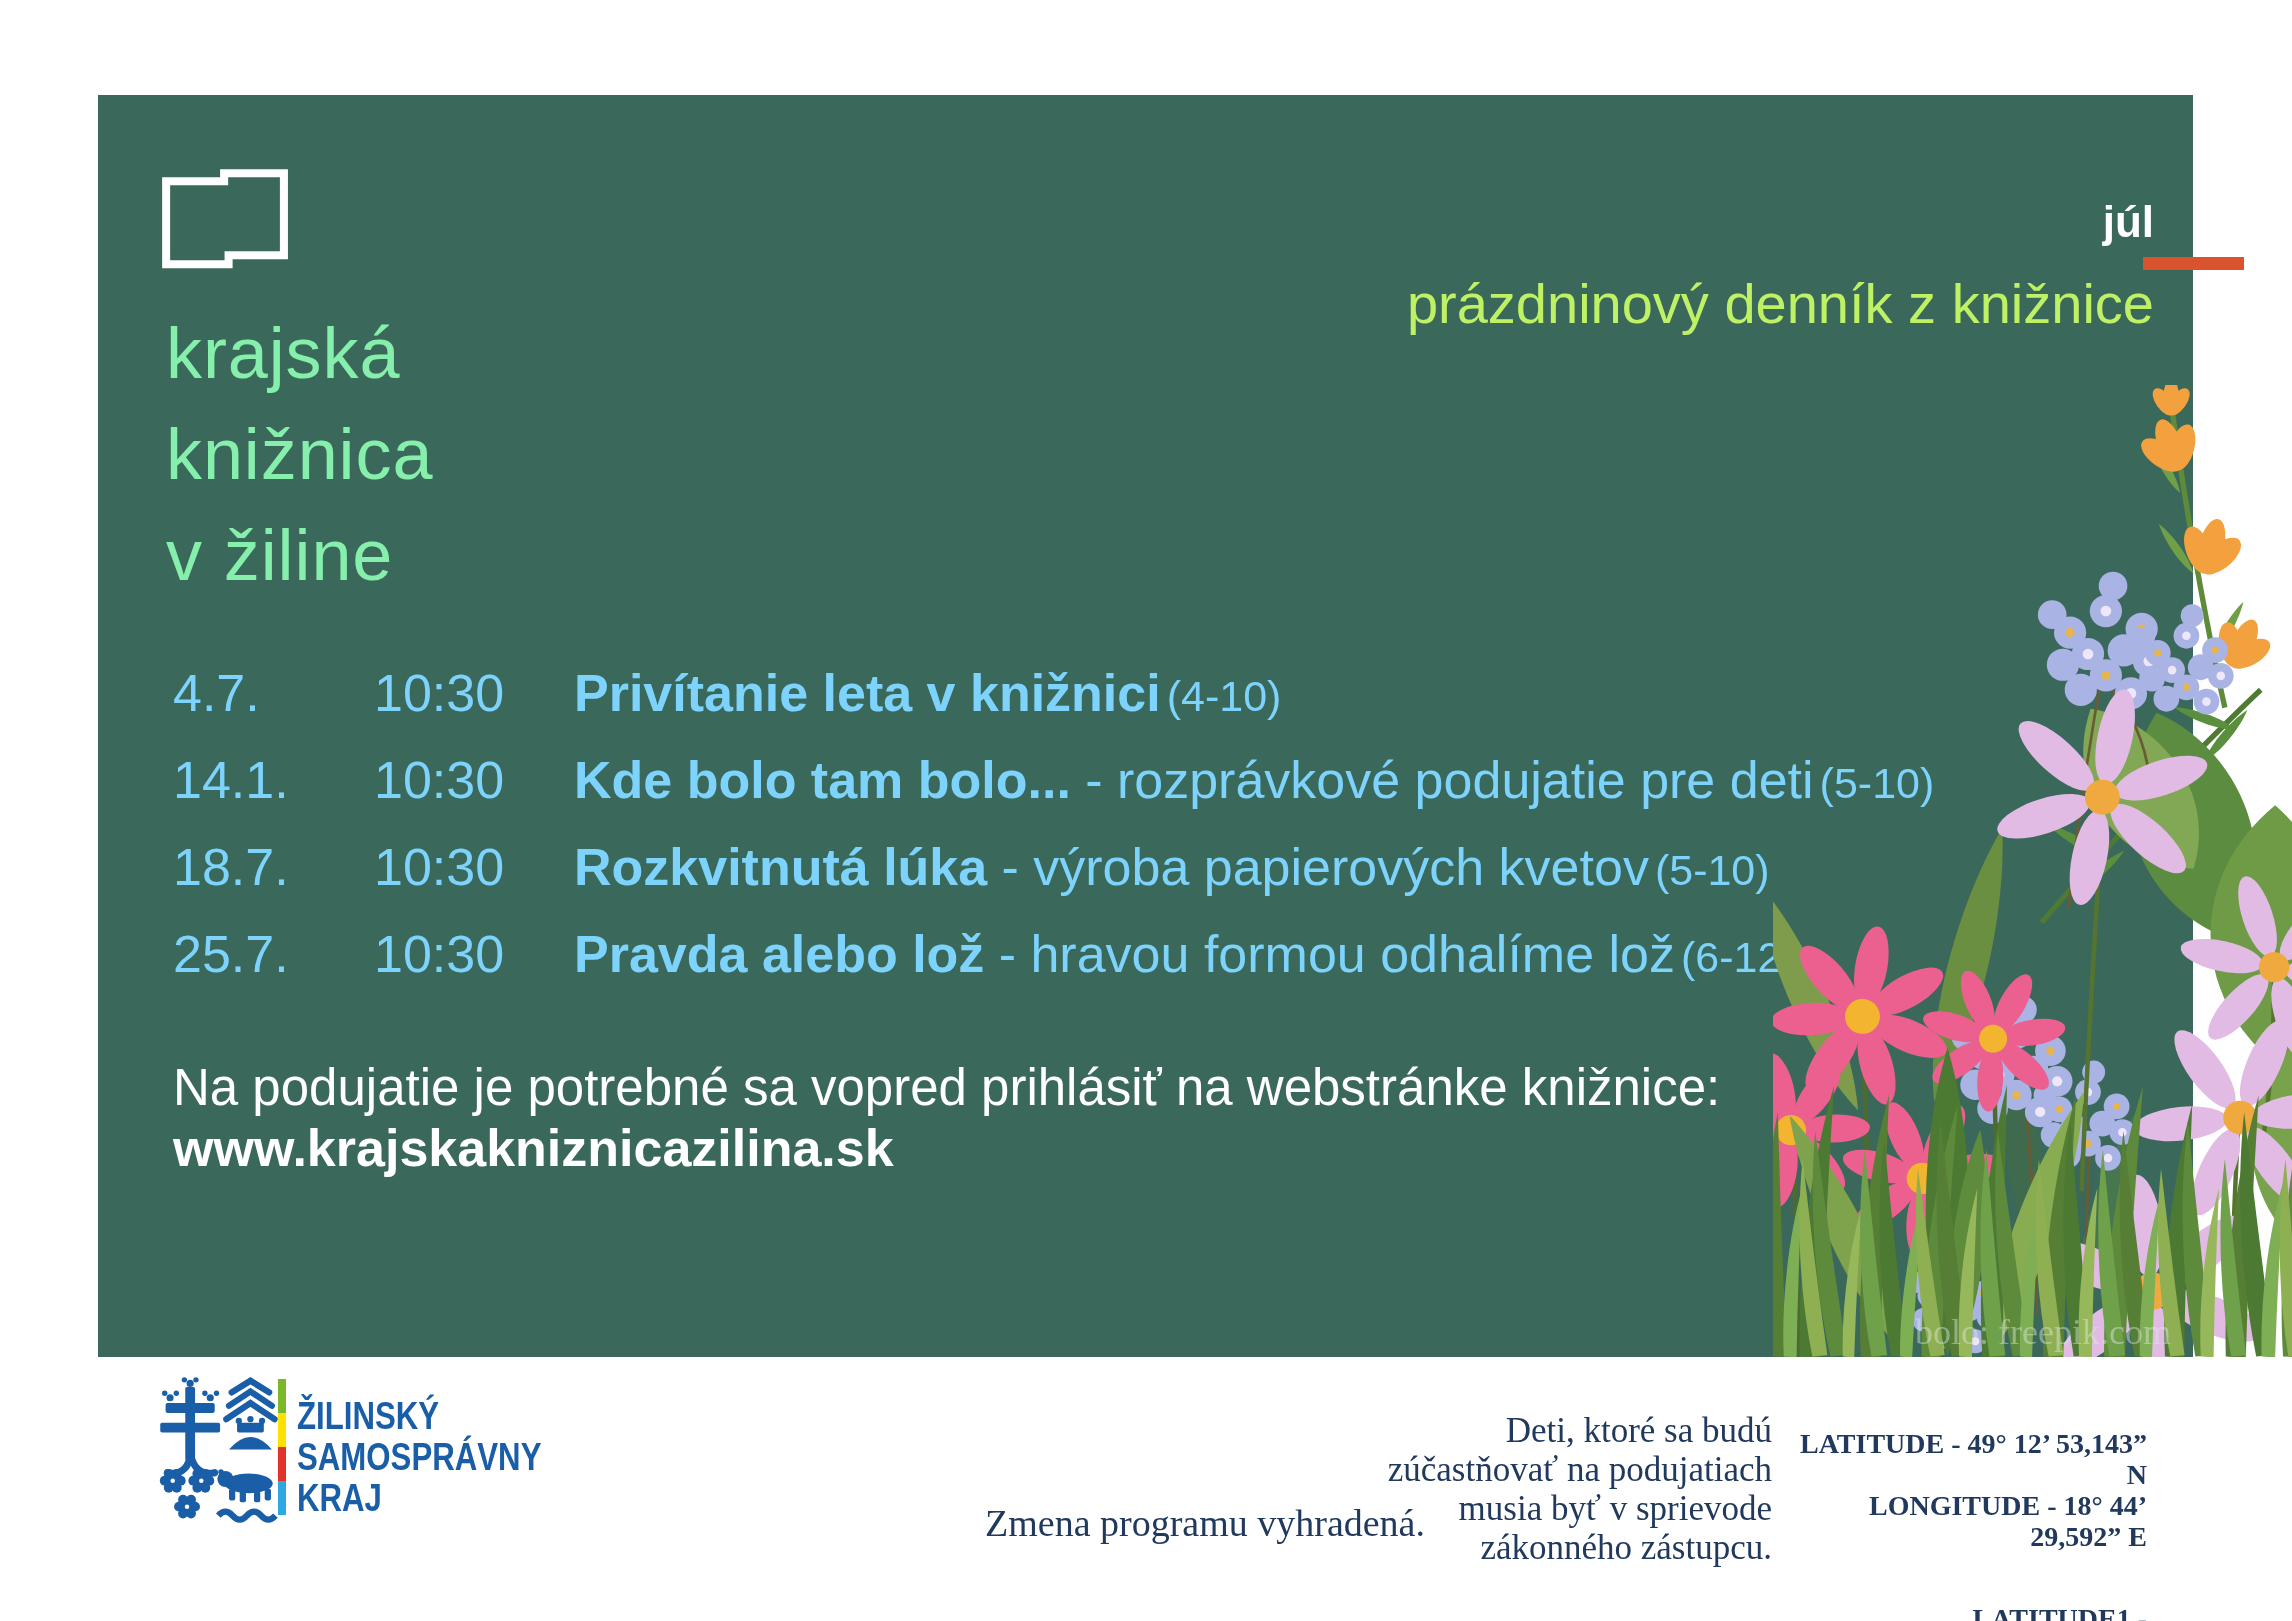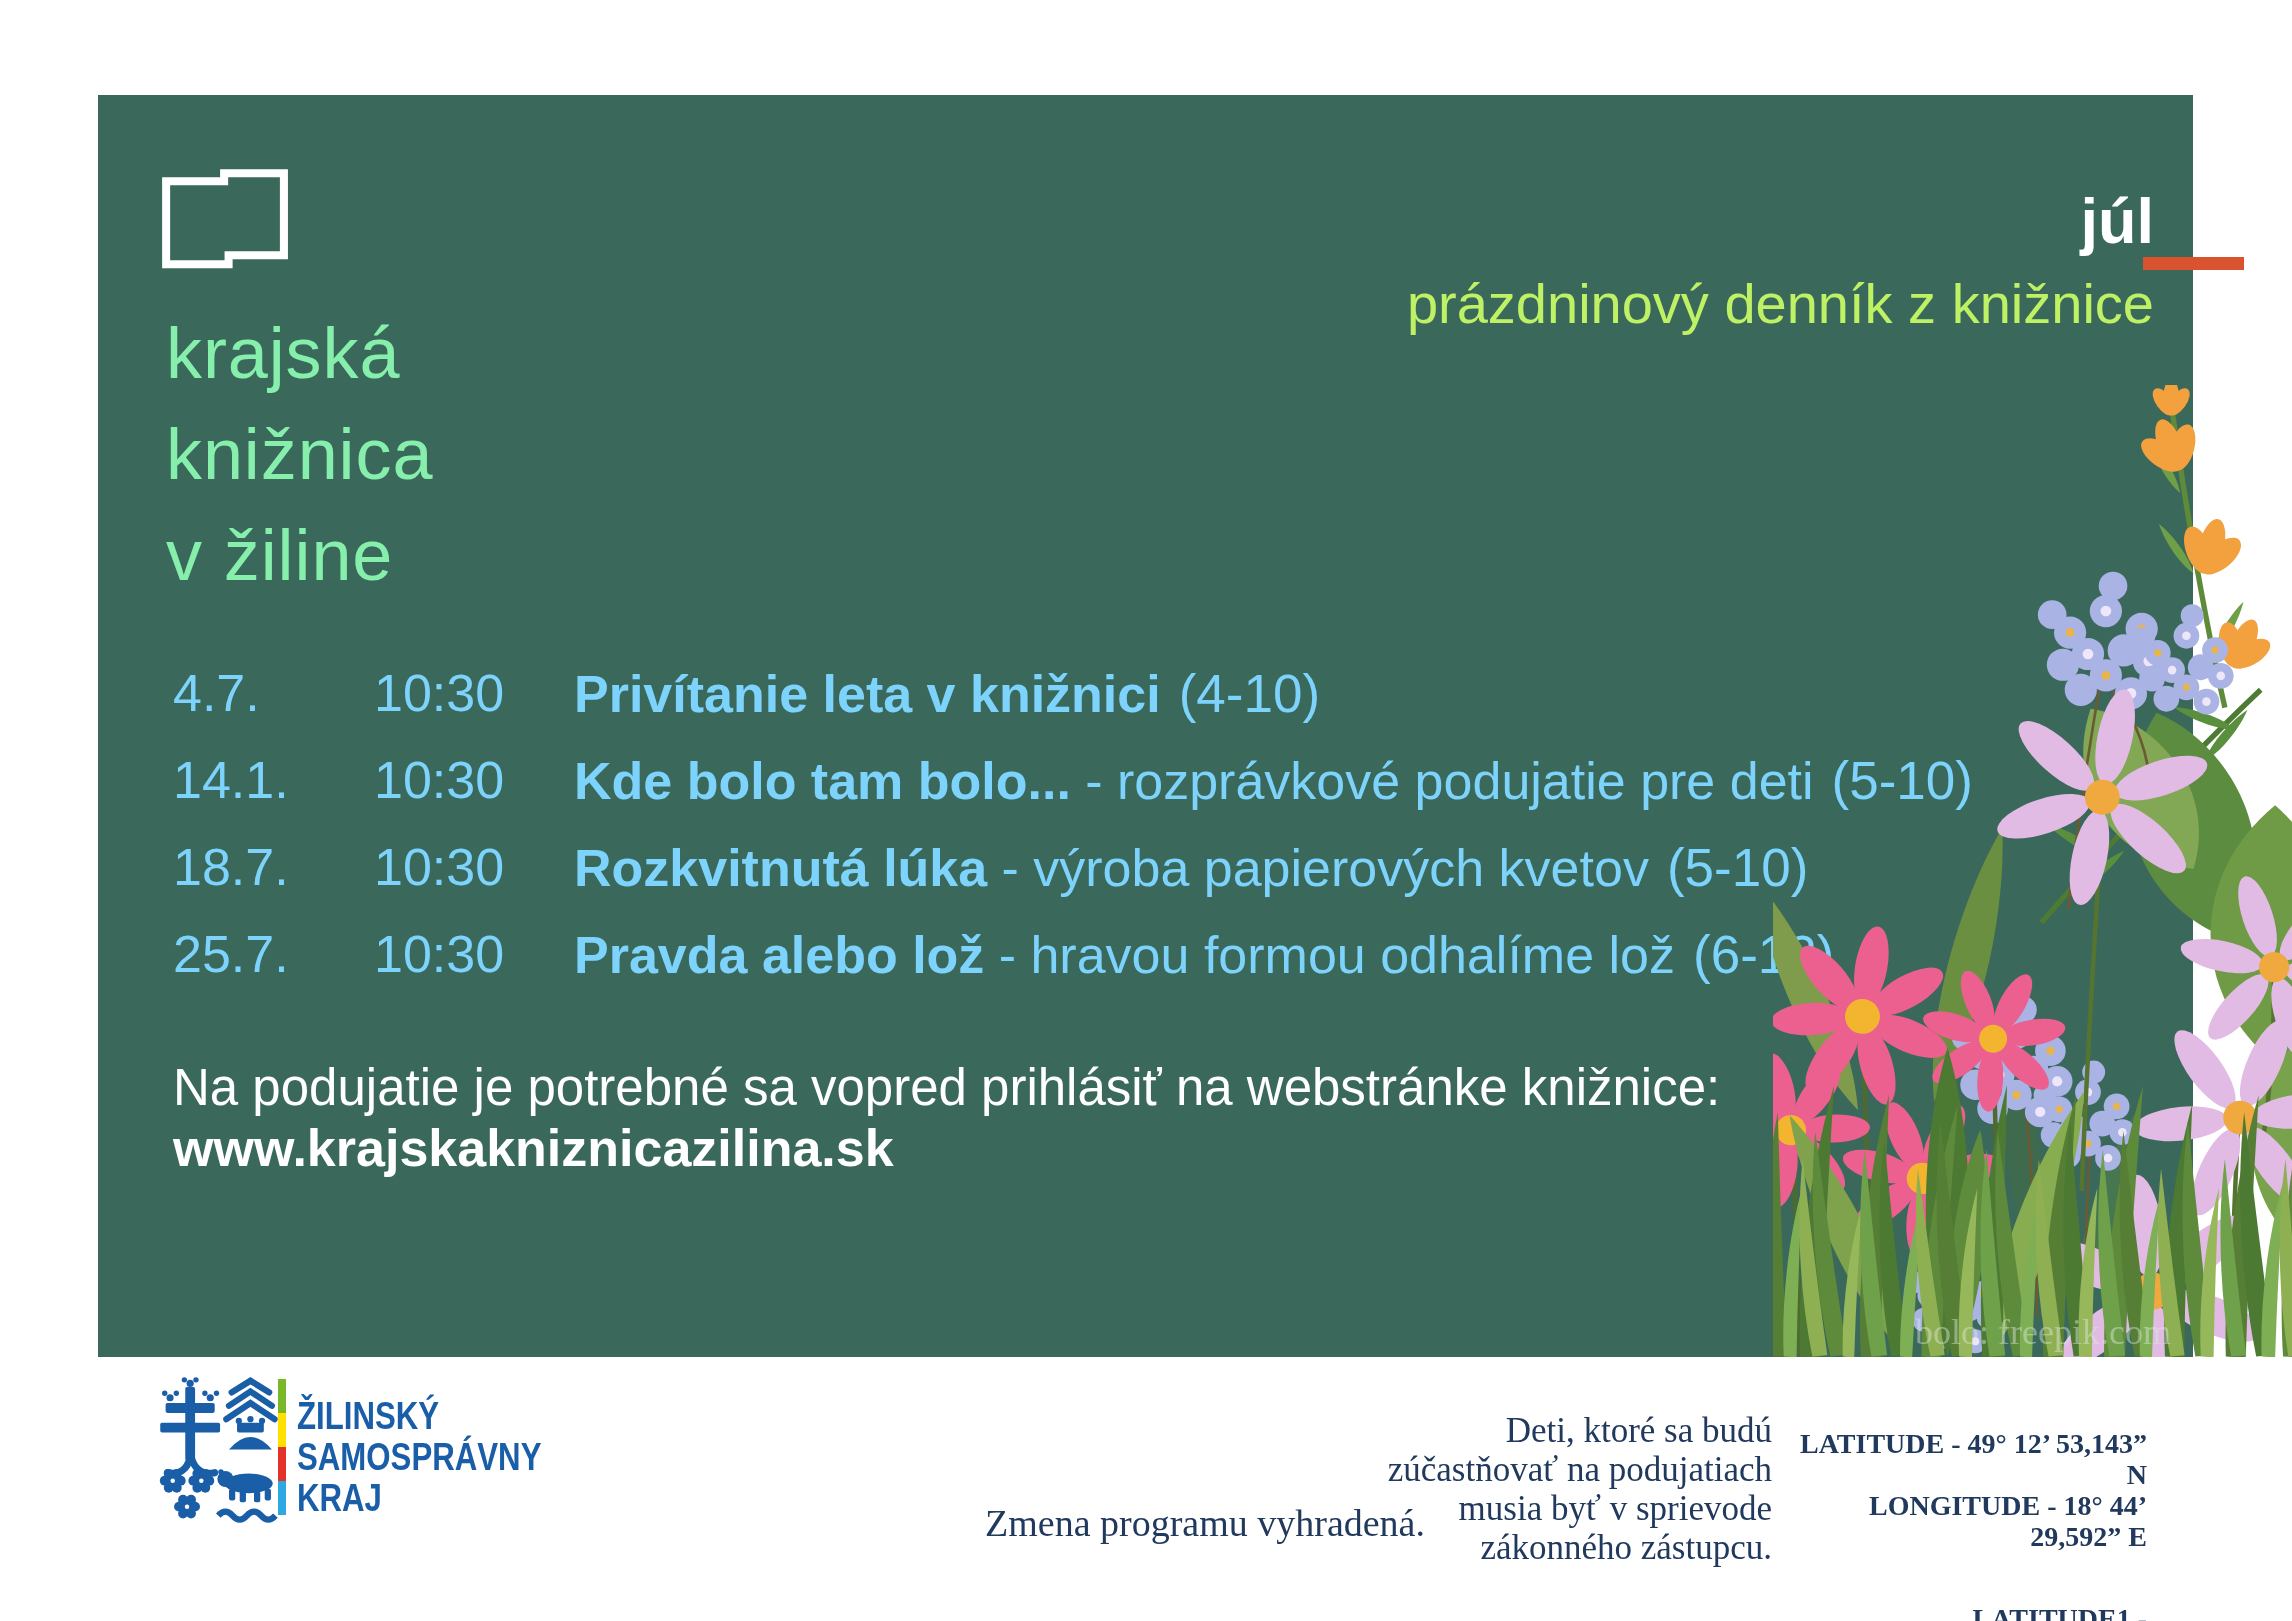--- a/index.html
+++ b/index.html
@@ -2,29 +2,29 @@
 <html style="font-size:14.3px"><head>
 <meta charset="utf-8">
 <style>
   html,body{margin:0;padding:0;}
   body{width:2293px;height:1621px;position:relative;background:#ffffff;
        font-family:"Liberation Sans",sans-serif;overflow:hidden;}
   .panel{position:absolute;left:98px;top:95px;width:2095px;height:1262px;background:#3A695C;}
   .logo-svg{position:absolute;left:57px;top:72px;}
   .brand{position:absolute;left:68px;top:208px;color:#86efac;
          font-family:Liberation Sans, sans-serif;font-size:72px;line-height:101px;letter-spacing:0.9px;}
-  .month{position:absolute;top:95px;right:39px;color:#fff;font-weight:bold;font-size:63px;line-height:63px;}
+  .month{position:absolute;top:95px;right:39px;color:#fff;font-weight:bold;font-size:44px;line-height:63px;}
   .dash{position:absolute;top:162px;left:2045px;width:101px;height:12.5px;background:#D9542E;}
   .subtitle{position:absolute;top:177px;right:39px;color:#bef264;font-size:56px;line-height:63px;}
   .events{position:absolute;left:75px;top:562px;right:36px;}
   .ev{display:grid;grid-template-columns:201px 200px 1fr;height:87px;padding-top:7.2px;
       color:#7dd3fc;font-size:52px;line-height:59px;white-space:nowrap;box-sizing:border-box;}
   .ev-title{font-weight:bold;}
   .ev-desc:not(:empty){margin-left:14.3px;}
-  .ev-age{margin-left:18px;font-size:53px;}
+  .ev-age{margin-left:6px;font-size:43px;}
   .note{position:absolute;left:75px;top:963px;color:#fff;font-size:51px;line-height:60px;}
   .note-site{font-weight:bold;font-size:52px;}
   .flowers{position:absolute;left:1773px;top:385px;width:519px;height:972px;z-index:5;pointer-events:none;}
   .watermark{position:absolute;left:1915px;top:1311px;z-index:6;
              font-family:"Liberation Serif",serif;font-size:36px;color:rgba(222,233,226,0.45);}
   .zsk-icons{position:absolute;left:154px;top:1376px;}
   .zsk-bar{position:absolute;left:278px;top:1379px;width:8px;height:136px;display:flex;flex-direction:column;}
   .zsk-bar div{flex:1;}
   .bar-green{background:#7AB829;} .bar-yellow{background:#FFE000;}
   .bar-red{background:#E2322A;} .bar-blue{background:#2EA8E0;}

